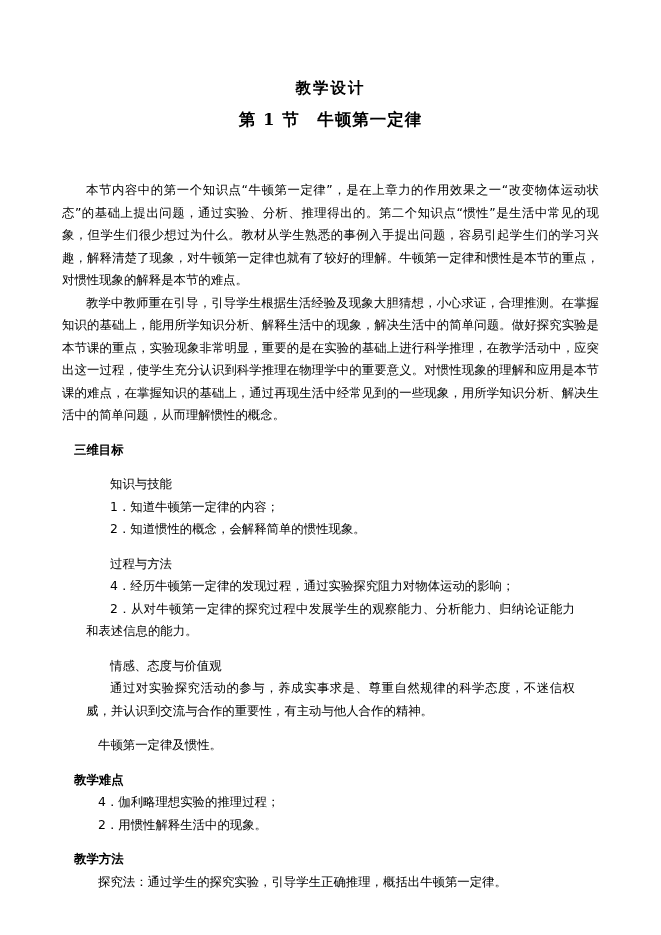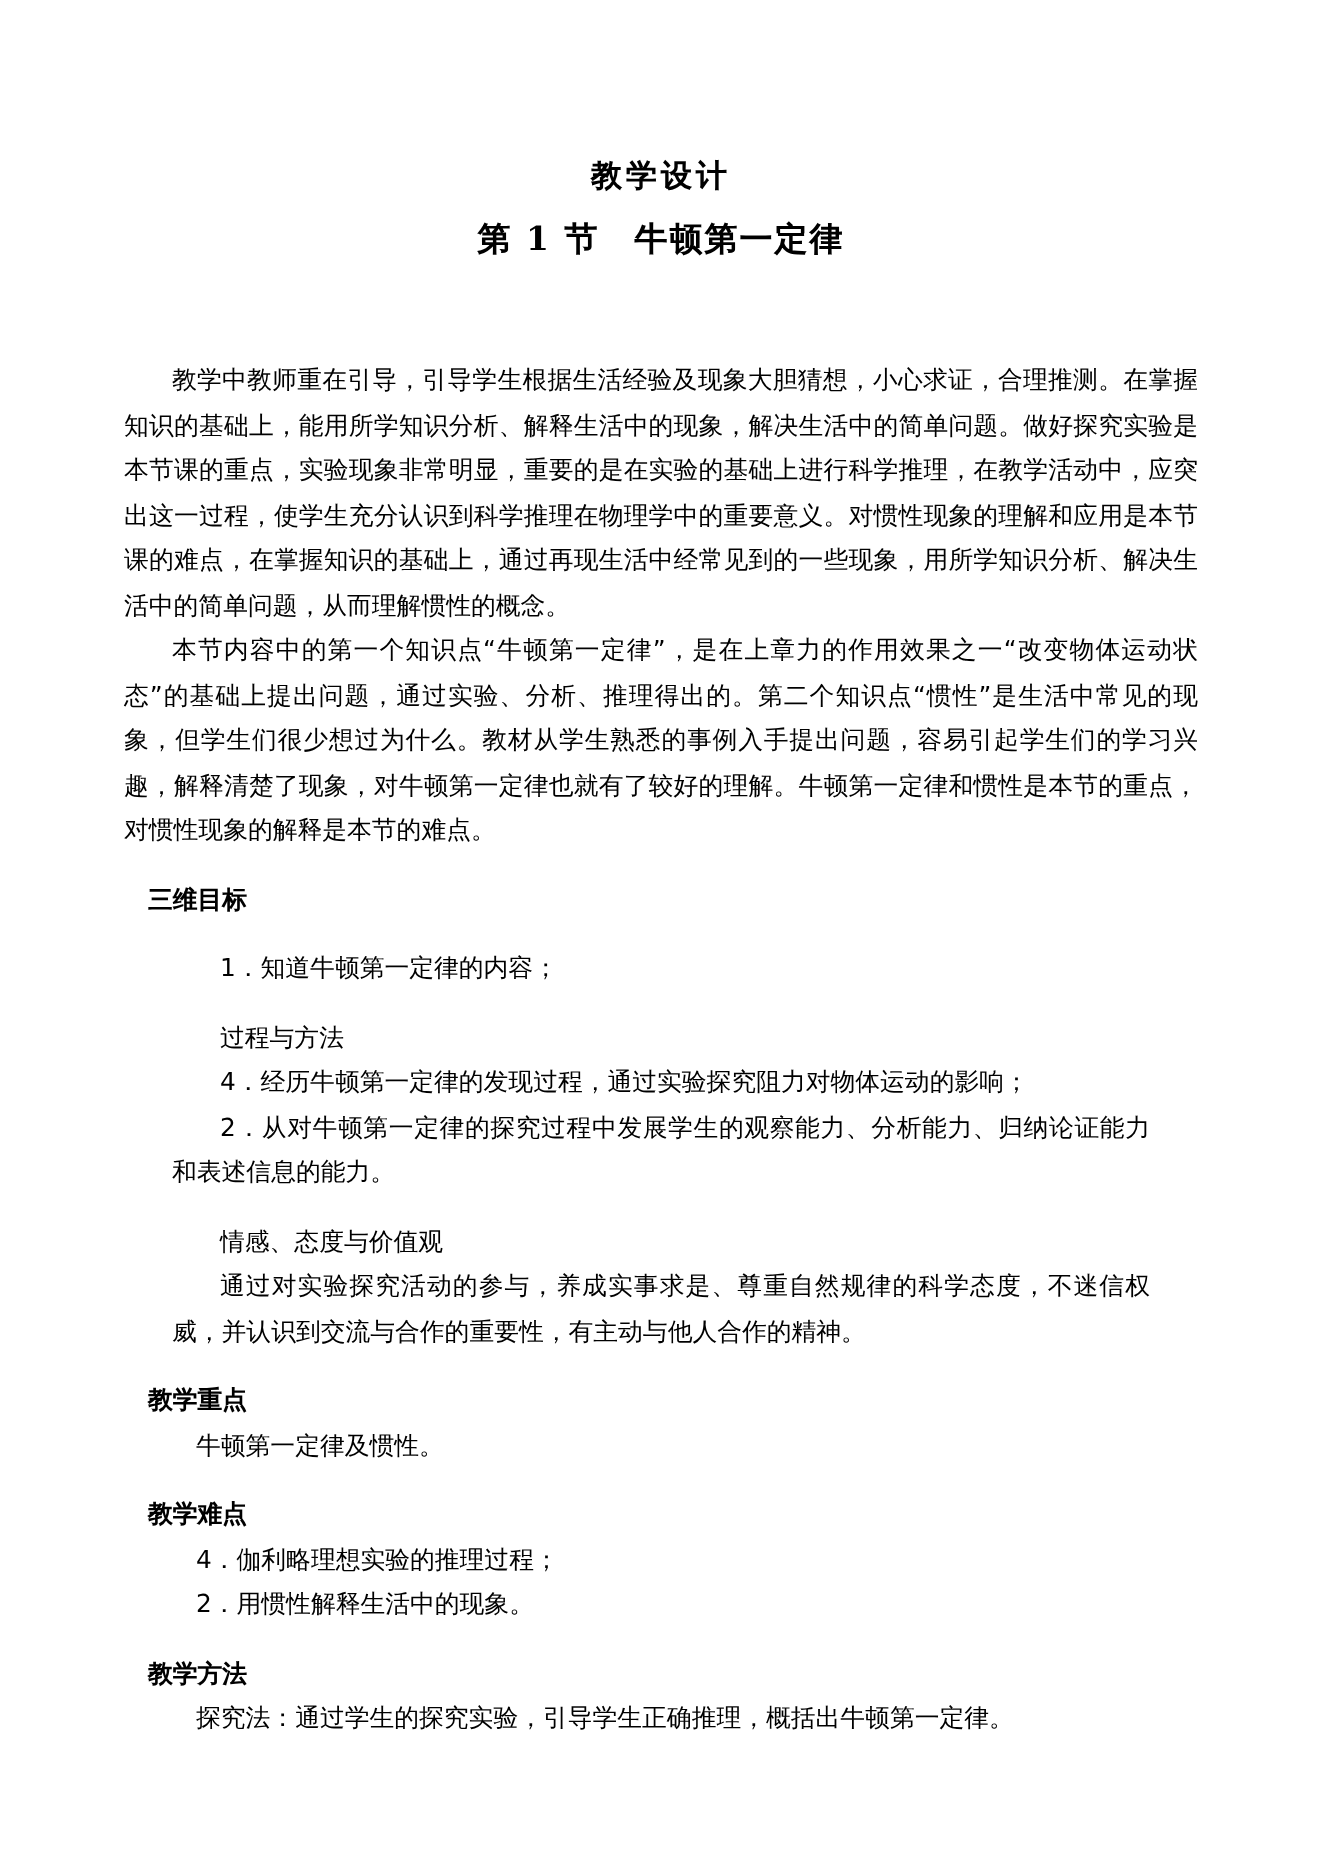--- a/index.html
+++ b/index.html
@@ -70,44 +70,45 @@
   }
 </style>
 </head>
 <body>
 
 <div class="page">
 
   <h1 class="doc-title">教学设计</h1>
   <h2 class="doc-subtitle">第 1 节　牛顿第一定律</h2>
 
+  <p class="body-para">本节内容中的第一个知识点“牛顿第一定律”，是在上章力的作用效果之一“改变物体运动状态”的基础上提出问题，通过实验、分析、推理得出的。第二个知识点“惯性”是生活中常见的现象，但学生们很少想过为什么。教材从学生熟悉的事例入手提出问题，容易引起学生们的学习兴趣，解释清楚了现象，对牛顿第一定律也就有了较好的理解。牛顿第一定律和惯性是本节的重点，对惯性现象的解释是本节的难点。</p>
   <p class="body-para">教学中教师重在引导，引导学生根据生活经验及现象大胆猜想，小心求证，合理推测。在掌握知识的基础上，能用所学知识分析、解释生活中的现象，解决生活中的简单问题。做好探究实验是本节课的重点，实验现象非常明显，重要的是在实验的基础上进行科学推理，在教学活动中，应突出这一过程，使学生充分认识到科学推理在物理学中的重要意义。对惯性现象的理解和应用是本节课的难点，在掌握知识的基础上，通过再现生活中经常见到的一些现象，用所学知识分析、解决生活中的简单问题，从而理解惯性的概念。</p>
-  <p class="body-para">本节内容中的第一个知识点“牛顿第一定律”，是在上章力的作用效果之一“改变物体运动状态”的基础上提出问题，通过实验、分析、推理得出的。第二个知识点“惯性”是生活中常见的现象，但学生们很少想过为什么。教材从学生熟悉的事例入手提出问题，容易引起学生们的学习兴趣，解释清楚了现象，对牛顿第一定律也就有了较好的理解。牛顿第一定律和惯性是本节的重点，对惯性现象的解释是本节的难点。</p>
 
   <div class="blk">
     <p class="sec-head">三维目标</p>
 
     <div class="blk">
+      <p class="sub-head">知识与技能</p>
       <p class="list-item">1．知道牛顿第一定律的内容；</p>
+      <p class="list-item">2．知道惯性的概念，会解释简单的惯性现象。</p>
     </div>
 
     <div class="blk">
       <p class="sub-head">过程与方法</p>
       <p class="list-item">4．经历牛顿第一定律的发现过程，通过实验探究阻力对物体运动的影响；</p>
       <p class="list-item">2．从对牛顿第一定律的探究过程中发展学生的观察能力、分析能力、归纳论证能力和表述信息的能力。</p>
     </div>
 
     <div class="blk">
       <p class="sub-head">情感、态度与价值观</p>
       <p class="list-item">通过对实验探究活动的参与，养成实事求是、尊重自然规律的科学态度，不迷信权威，并认识到交流与合作的重要性，有主动与他人合作的精神。</p>
     </div>
   </div>
 
   <div class="blk">
-    <p class="sec-head">教学重点</p>
     <p class="list-item">牛顿第一定律及惯性。</p>
   </div>
 
   <div class="blk">
     <p class="sec-head">教学难点</p>
     <p class="list-item">4．伽利略理想实验的推理过程；</p>
     <p class="list-item">2．用惯性解释生活中的现象。</p>
   </div>
 
   <div class="blk">

